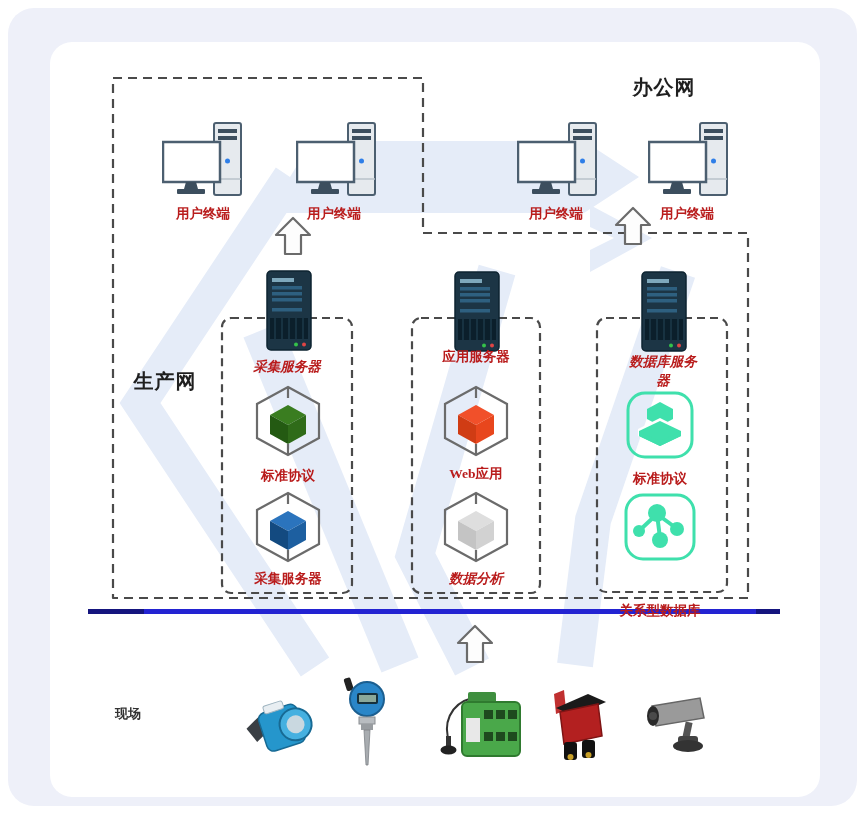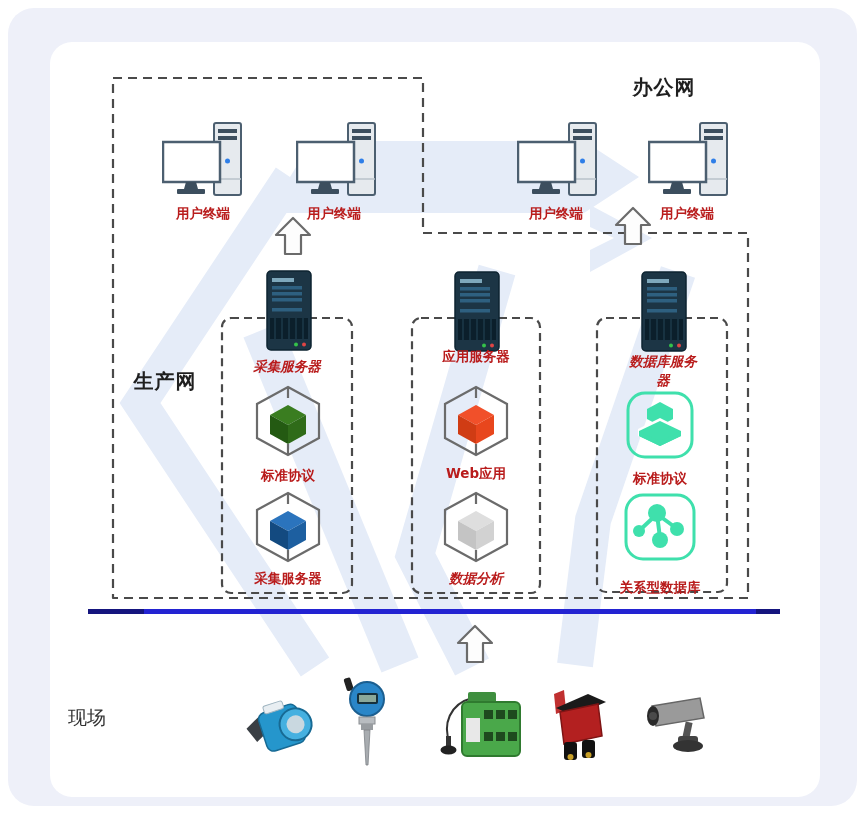--- a/index.html
+++ b/index.html
@@ -4,21 +4,21 @@
 <style>
   html,body{margin:0;padding:0;background:#ffffff;}
   #stage{position:relative;width:865px;height:814px;font-family:"DejaVu Sans",sans-serif;overflow:hidden;}
   .bg{position:absolute;left:8px;top:8px;width:849px;height:798px;background:#eef0f9;border-radius:26px;}
   .card{position:absolute;left:50px;top:42px;width:770px;height:755px;background:#ffffff;border-radius:22px;}
   svg{display:block;}
   .layer{position:absolute;left:0;top:0;}
   .abs{position:absolute;}
   .lbl{font-size:13.5px;font-weight:700;color:#b91c1c;text-align:center;line-height:19px;}
   .heading{font-size:20px;font-weight:700;color:#1f1f1f;text-align:center;letter-spacing:1px;}
-  .fieldlbl{font-size:19px;font-weight:400;color:#333;text-align:left;}
+  .fieldlbl{font-size:13px;font-weight:700;color:#333;text-align:center;}
 </style>
 </head>
 <body>
 
 <div id="stage">
   <div class="bg"></div>
   <div class="card"></div>
 
   <svg class="layer" width="865" height="814" viewBox="0 0 865 814">
 
@@ -193,21 +193,21 @@
   <div class="abs" style="left:441px;top:384px;">
     <svg width="70" height="74" viewBox="0 0 70 74">
       <polygon points="35,3 66,20 66,54 35,71 4,54 4,20" fill="none" stroke="#6b6b6b" stroke-width="2.2"></polygon>
       <line x1="35" y1="3" x2="35" y2="14" stroke="#6b6b6b" stroke-width="2.2"></line>
         <line x1="35" y1="60" x2="35" y2="71" stroke="#6b6b6b" stroke-width="2.2"></line>
       <polygon points="35,21 53,31 35,41 17,31" fill="#f1502a"></polygon>
       <polygon points="17,31 35,41 35,60 17,50" fill="#d03c14"></polygon>
       <polygon points="53,31 53,50 35,60 35,41" fill="#e8461d"></polygon>
     </svg>
   </div>
-  <div class="abs lbl" style="left:411px;top:464px;width:130px;">Web应用</div>
+  <div class="abs lbl" style="left:411px;top:464px;width:130px;font-family:Liberation Serif, serif;">Web应用</div>
 
   <div class="abs" style="left:625px;top:388px;">
     <svg width="70" height="74" viewBox="0 0 70 74">
       <rect x="3" y="5" width="64" height="64" rx="17" fill="none" stroke="#3fe0ac" stroke-width="3"></rect>
       <polygon points="35,14 48,21 48,31 35,38 22,31 22,21" fill="#3fe0ac"></polygon>
       <polygon points="35,30 57,41 57,48 35,60 13,48 13,41" fill="#ffffff"></polygon>
       <polygon points="35,33 56,43 56,48 35,58 14,48 14,43" fill="#3fe0ac"></polygon>
       <polygon points="14,43 35,53 56,43 56,48 35,58 14,48" fill="#3fe0ac"></polygon>
     </svg>
   </div>
@@ -244,21 +244,21 @@
           <line x1="34" y1="22" x2="17" y2="38"></line>
           <line x1="34" y1="22" x2="53" y2="36"></line>
           <line x1="34" y1="22" x2="37" y2="46"></line>
         </g>
       <circle cx="34" cy="21" r="9" fill="#3fe0ac"></circle>
       <circle cx="16" cy="39" r="6" fill="#3fe0ac"></circle>
       <circle cx="54" cy="37" r="7" fill="#3fe0ac"></circle>
       <circle cx="37" cy="48" r="8" fill="#3fe0ac"></circle>
     </svg>
   </div>
-  <div class="abs lbl" style="left:595px;top:578px;width:130px;">关系型数据库</div>
+  <div class="abs lbl" style="left:595px;top:601px;width:130px;">关系型数据库</div>
 
   <div class="abs" style="left:246px;top:696px;">
     <svg width="70" height="62" viewBox="0 0 70 62">
       <g transform="rotate(-18 35 32)">
         <polygon points="2,22 18,14 24,30 8,38" fill="#3a3f44"></polygon>
         <rect x="16" y="12" width="40" height="40" rx="7" fill="#2596cc" stroke="#176a94" stroke-width="1.5"></rect>
         <rect x="24" y="6" width="20" height="8" rx="2" fill="#e8eef2" stroke="#9fb4c0"></rect>
         <circle cx="50" cy="33" r="16" fill="#45b0e0" stroke="#176a94" stroke-width="2"></circle>
         <circle cx="50" cy="33" r="9" fill="#c9d8e0"></circle>
       </g>

